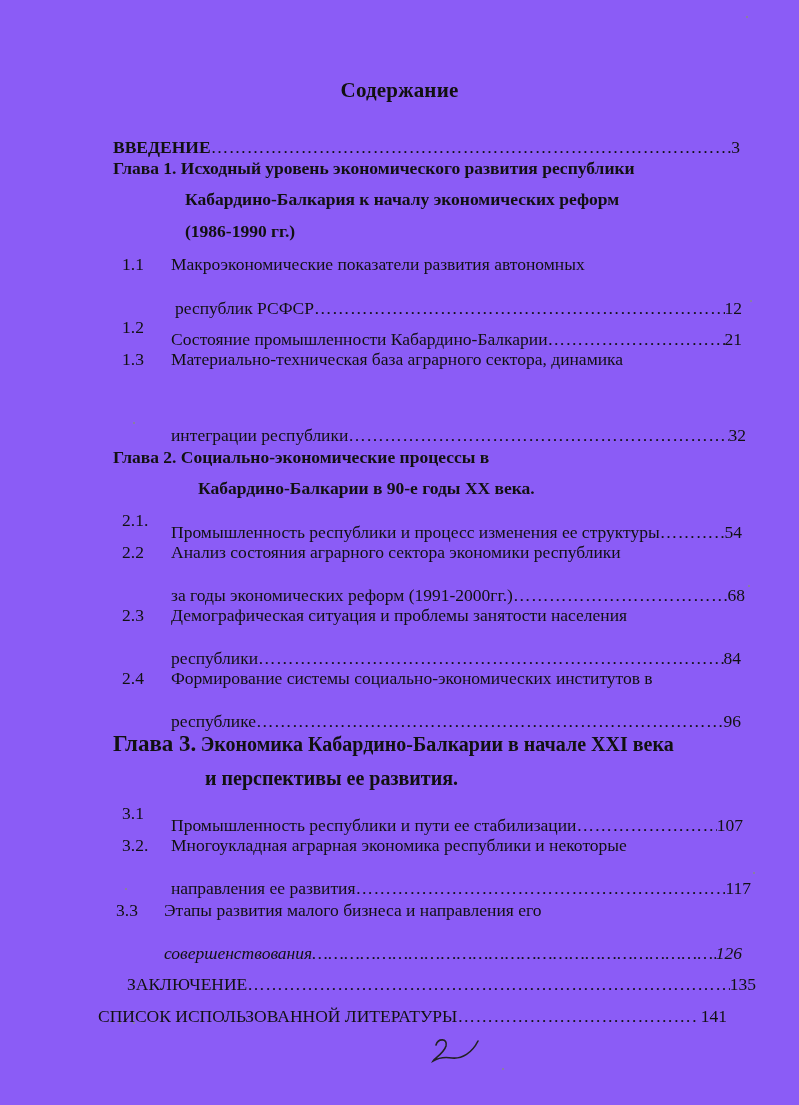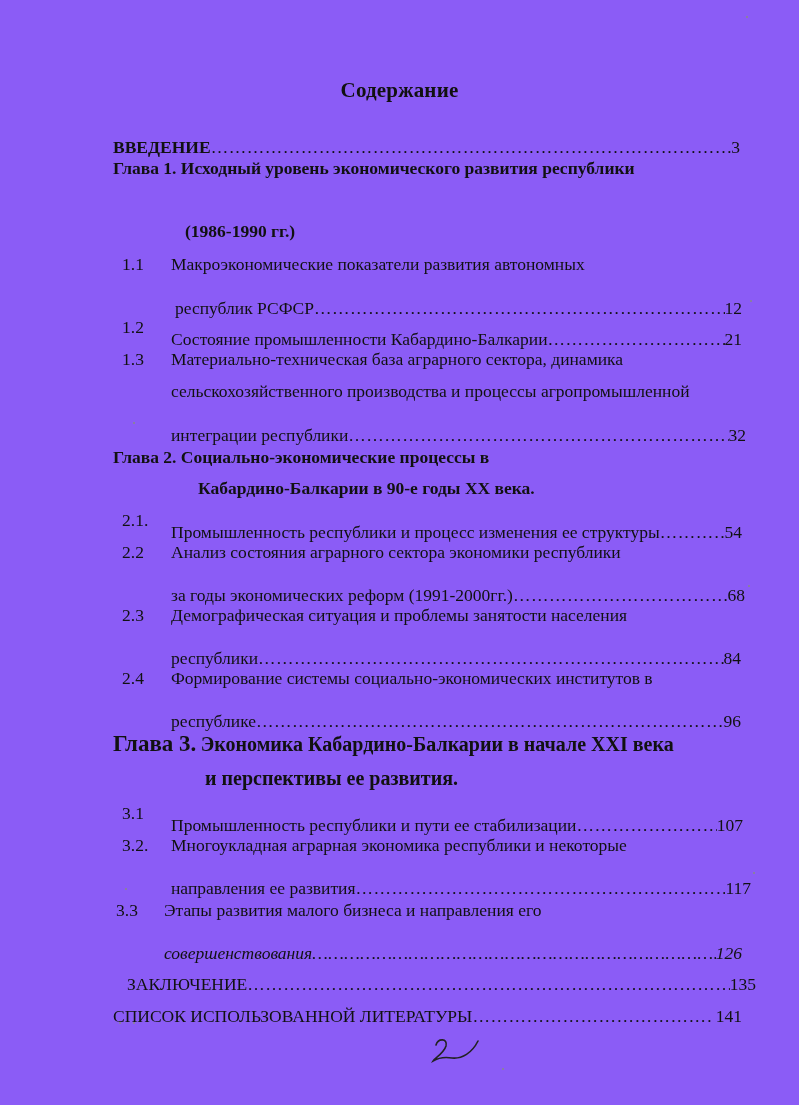--- a/index.html
+++ b/index.html
@@ -27,40 +27,40 @@
 
   <div class="title">Содержание</div>
 
   <div class="leader bold" style="left:113px; top:124px; width:627px;">
     <span class="txt">ВВЕДЕНИЕ</span>
     <span class="dots" style="font-weight:normal"></span>
     <span class="pg" style="font-weight:normal">3</span>
   </div>
 
   <div class="line bold" style="left:113px; top:157px;">Глава 1. Исходный уровень экономического развития республики</div>
+  <div class="line bold" style="left:185px; top:188px;">Кабардино-Балкария к началу экономических реформ</div>
   <div class="line bold" style="left:185px; top:220px;">(1986-1990 гг.)</div>
 
   <div class="num" style="left:122px; top:253px;">1.1</div>
   <div class="line" style="left:171px; top:253px;">Макроэкономические показатели развития автономных</div>
   <div class="leader" style="left:175px; top:285px; width:567px;">
     <span class="txt">республик РСФСР</span>
     <span class="dots"></span>
     <span class="pg">12</span>
   </div>
 
   <div class="num" style="left:122px; top:316px;">1.2</div>
   <div class="leader" style="left:171px; top:316px; width:571px;">
     <span class="txt">Состояние промышленности Кабардино-Балкарии</span>
     <span class="dots"></span>
     <span class="pg">21</span>
   </div>
 
   <div class="num" style="left:122px; top:348px;">1.3</div>
   <div class="line" style="left:171px; top:348px;">Материально-техническая база аграрного сектора, динамика</div>
-  <div class="line" style="left:171px; top:380px;">сельскохозяйственного производства и процессы агропромышленной</div>
   <div class="leader" style="left:171px; top:412px; width:575px;">
     <span class="txt">интеграции республики</span>
     <span class="dots"></span>
     <span class="pg">32</span>
   </div>
 
   <div class="line bold" style="left:113px; top:446px;">Глава 2.  Социально-экономические процессы в</div>
   <div class="line bold" style="left:198px; top:477px;">Кабардино-Балкарии в 90-е годы XX века.</div>
 
   <div class="num" style="left:122px; top:509px;">2.1.</div>
@@ -121,21 +121,21 @@
     <span class="txt">совершенствования</span>
     <span class="dots"></span>
     <span class="pg">126</span>
   </div>
 
   <div class="leader" style="left:127px; top:961px; width:629px;">
     <span class="txt">ЗАКЛЮЧЕНИЕ</span>
     <span class="dots"></span>
     <span class="pg">135</span>
   </div>
-  <div class="leader" style="left:113px; top:993px; width:629px;">
+  <div class="leader" style="left:98px; top:993px; width:629px;">
     <span class="txt">СПИСОК ИСПОЛЬЗОВАННОЙ ЛИТЕРАТУРЫ</span>
     <span class="dots"></span>
     <span class="pg" style="padding-left:4px;">141</span>
   </div>
 
   <div class="sig">
     <svg width="56" height="30" viewBox="0 0 56 30">
       <path d="M6 10 C 8 3, 18 3, 16 11 C 14 18, 4 24, 3 26 C 8 23, 16 22, 22 23 C 32 24, 42 18, 48 6" fill="none" stroke="#222" stroke-width="1.6" stroke-linecap="round"></path>
     </svg>
   </div>

